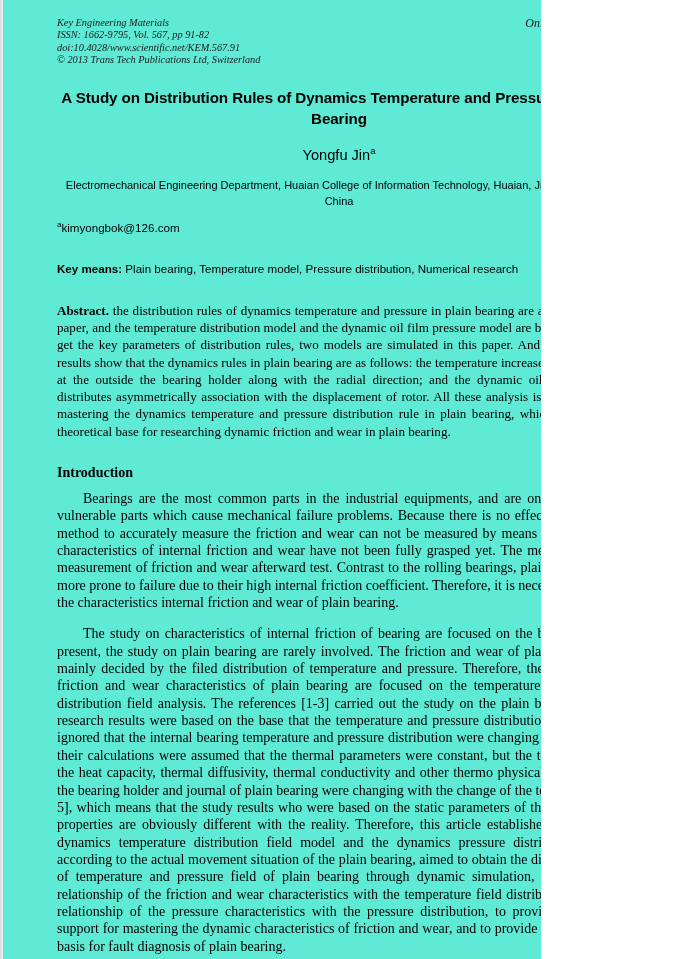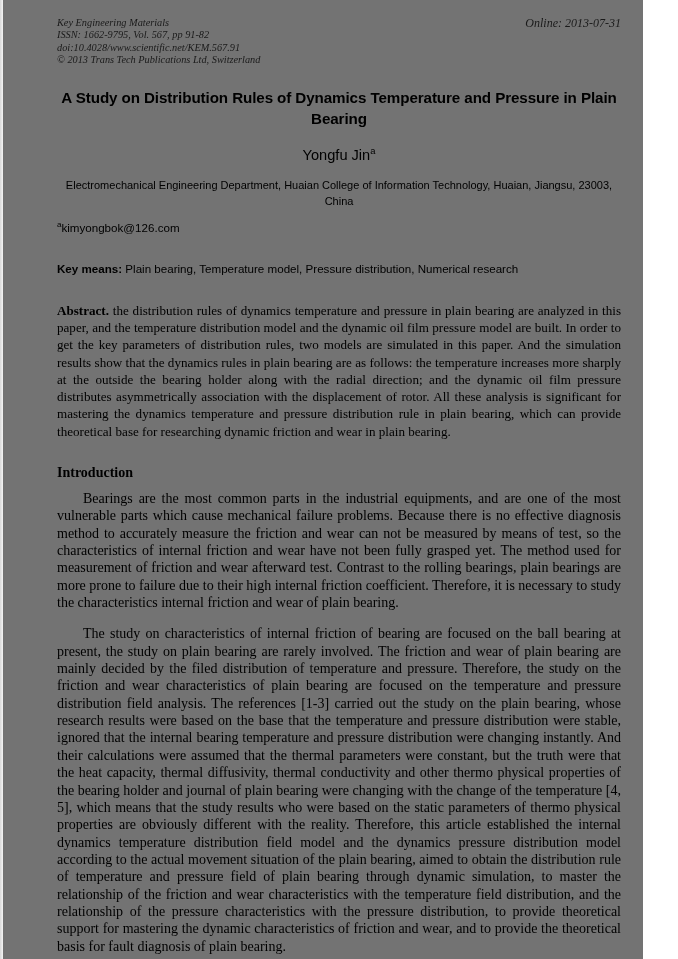--- a/index.html
+++ b/index.html
@@ -2,23 +2,23 @@
 <html><head>
 <meta charset="utf-8">
 <style>
   html, body {
     margin: 0;
     padding: 0;
     background: #ffffff;
   }
   .page {
     position: relative;
-    width: 643px;
+    width: 541px;
     height: 959px;
-    background: #737373;
+    background: #5eead4;
     box-sizing: border-box;
     overflow: hidden;
     font-family: "Liberation Serif", "DejaVu Serif", serif;
     color: #000000;
   }
   .page-edge-left {
     position: absolute;
     left: 0;
     top: 0;
     width: 3px;

